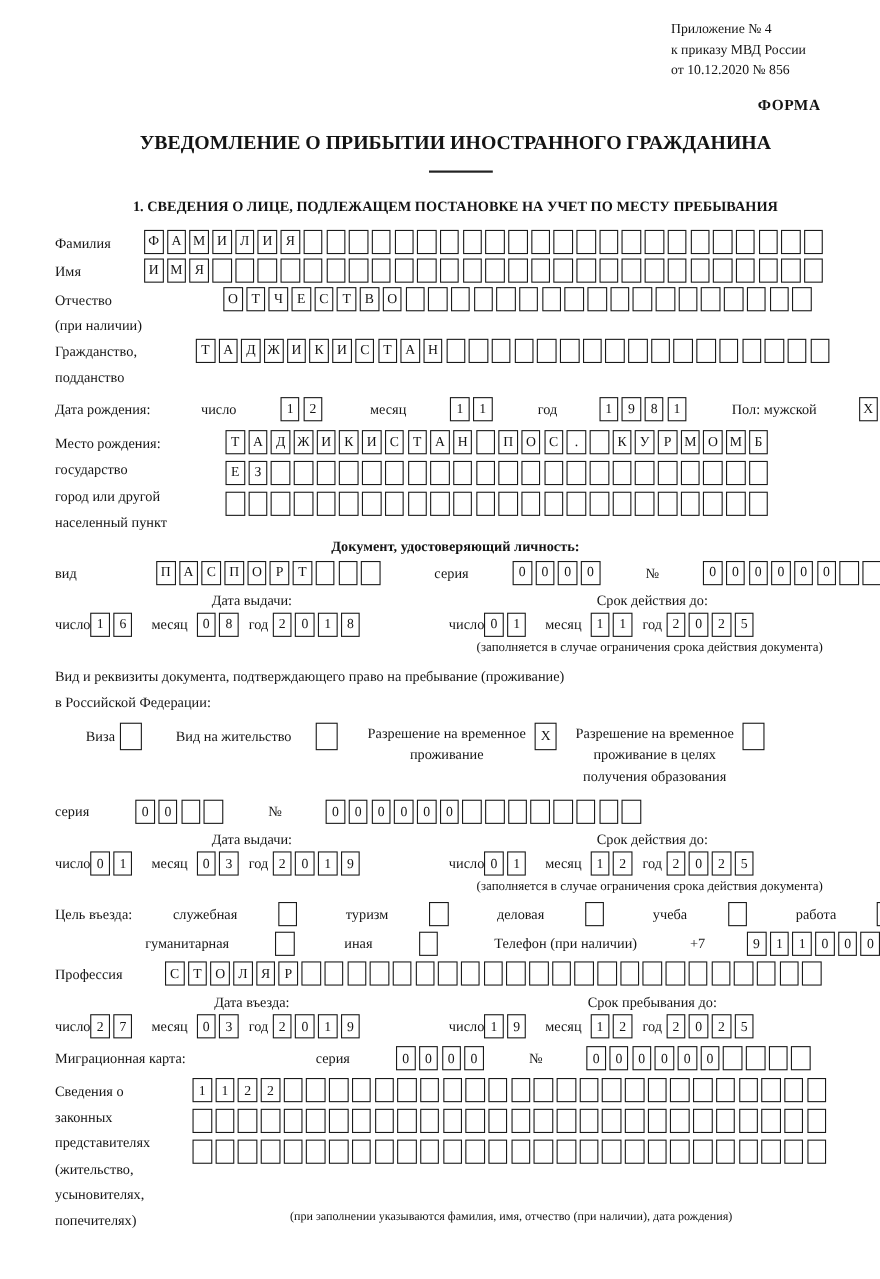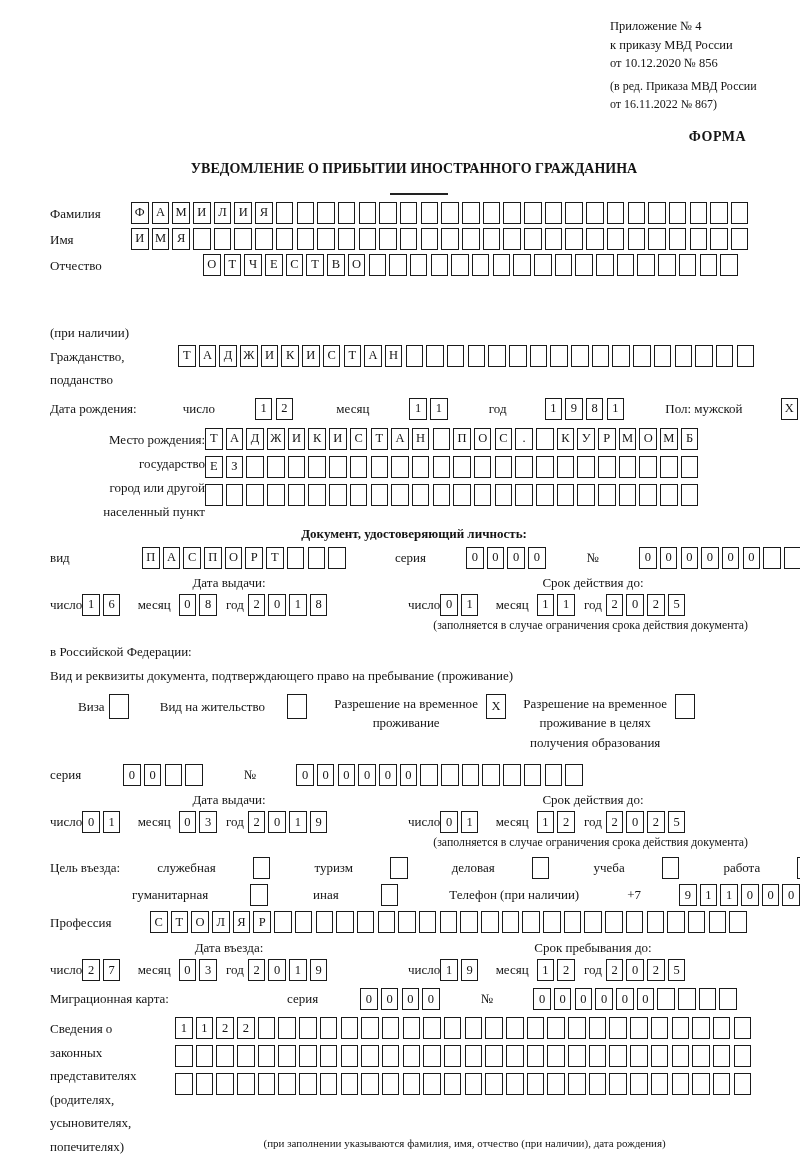--- a/index.html
+++ b/index.html
@@ -7,38 +7,38 @@
     width:800px;height:1163px;box-sizing:border-box;
     padding:17px 22px 16px 50px;
     background:#ffffff;color:#141414;
     font-family:"Liberation Serif","DejaVu Serif",serif;
     overflow:hidden;position:relative;
   }
   
   .ref{margin-left:560px;font-size:12.5px;line-height:18.5px;}
   .ref-sub{margin-top:4px;font-size:12px;line-height:18px;}
   .forma{text-align:right;padding-right:32px;font-weight:bold;font-size:14px;margin-top:16px;letter-spacing:.5px;}
-  .title{text-align:center;font-weight:bold;font-size:14px;line-height:22px;margin-top:13px;}
+  .title{text-align:center;font-weight:bold;font-size:18px;line-height:22px;margin-top:13px;}
   .uline{display:inline-block;width:58px;border-bottom:2px solid #222;margin-left:10px;height:12px;}
   .sec{font-weight:bold;font-size:13px;margin-top:18px;margin-bottom:13px;text-align:center;white-space:nowrap;}
   
   .row{display:flex;align-items:flex-start;margin-bottom:4px;}
   .inline-row{align-items:center;font-size:13px;margin-bottom:5px;flex-wrap:nowrap;gap:32px;}
   .lbl{font-size:13px;flex:0 0 auto;}
   .pt{padding-top:4px;}
   .boxes{display:flex;flex:0 0 auto;}
   .cell{
     box-sizing:border-box;flex:0 0 auto;width:17.5px;height:22px;
     border:1.7px solid #1a1a1a;margin-right:3.2px;
     display:inline-flex;align-items:center;justify-content:center;
     font-size:12.5px;line-height:1;background:#fff;
   }
   .cb .cell{width:20px;height:25px;}
   .w-surname{width:81px;}
-  .w-patr{width:153px;gap:44px;}
+  .w-patr{width:153px;}
   .w-cit{width:128px;}
   .w-vid{width:60px;}
   .w-place{width:155px;}
   .w-prof{width:100px;}
   .w-mk{width:205px;}
   .w-reps{width:125px;}
   .lblcol{display:flex;flex-direction:column;font-size:13px;line-height:23px;flex:0 0 auto;}
   .stack{display:flex;flex-direction:column;}
   .stack .boxes{margin-bottom:6px;}
   .ml6{margin-left:6px;}.ml8{margin-left:8px;}.ml10{margin-left:10px;}.ml14{margin-left:14px;}.ml16{margin-left:16px;}
@@ -67,35 +67,32 @@
 </style>
 </head>
 <body>
 
 <div class="page">
 
   <div class="ref">
     <div>Приложение № 4</div>
     <div>к приказу МВД России</div>
     <div>от 10.12.2020 № 856</div>
-    <div class="ref-sub">
-      <div>(в ред. Приказа МВД России</div>
-      <div>от 16.11.2022 № 867)</div>
-    </div>
   </div>
 
   <div class="forma">ФОРМА</div>
 
   <div class="title">
     <div>УВЕДОМЛЕНИЕ О ПРИБЫТИИ ИНОСТРАННОГО ГРАЖДАНИНА</div>
     <div>
       <span class="uline"></span>
     </div>
   </div>
 
+  <div class="sec">1. СВЕДЕНИЯ О ЛИЦЕ, ПОДЛЕЖАЩЕМ ПОСТАНОВКЕ НА УЧЕТ ПО МЕСТУ ПРЕБЫВАНИЯ</div>
 
   <div class="row">
     <div class="lbl w-surname pt">Фамилия</div>
     <div class="boxes">
         <span class="cell">Ф</span>
         <span class="cell">А</span>
         <span class="cell">М</span>
         <span class="cell">И</span>
         <span class="cell">Л</span>
         <span class="cell">И</span>
@@ -257,21 +254,21 @@
     <div class="boxes ml6">
         <span class="cell">X</span>
       </div>
     <span class="lbl ml8">женский</span>
     <div class="boxes ml10">
         <span class="cell"></span>
       </div>
   </div>
 
   <div class="row" style="margin-bottom:2px;">
-    <div class="lblcol w-place" style="line-height:24px;align-items:flex-end;">
+    <div class="lblcol w-place" style="line-height:24px;">
       <span>Место рождения:</span>
       <span>государство</span>
       <span>город или другой</span>
       <span>населенный пункт</span>
     </div>
     <div class="stack">
       <div class="boxes">
           <span class="cell">Т</span>
           <span class="cell">А</span>
           <span class="cell">Д</span>
@@ -432,22 +429,22 @@
             <span class="cell">2</span>
             <span class="cell">0</span>
             <span class="cell">2</span>
             <span class="cell">5</span>
           </div>
       </div>
     </div>
   </div>
   <div class="note">(заполняется в случае ограничения срока действия документа)</div>
 
+  <div class="para">Вид и реквизиты документа, подтверждающего право на пребывание (проживание)</div>
   <div class="para">в Российской Федерации:</div>
-  <div class="para">Вид и реквизиты документа, подтверждающего право на пребывание (проживание)</div>
 
   <div class="cbrow">
     <div class="cb-item gap28">
       <span class="lbl">Виза</span>
       <div class="boxes cb" style="margin-left:4px;">
           <span class="cell"></span>
         </div>
     </div>
     <div class="cb-item gap24">
       <span class="lbl">Вид на жительство</span>
@@ -712,21 +709,21 @@
         <span class="cell"></span>
         <span class="cell"></span>
       </div>
   </div>
 
   <div class="row">
     <div class="lblcol w-reps" style="line-height:23.5px;">
       <span>Сведения о</span>
       <span>законных</span>
       <span>представителях</span>
-      <span>(родителях,</span>
+      <span>(жительство,</span>
       <span>усыновителях,</span>
       <span>попечителях)</span>
     </div>
     <div class="stack">
       <div class="boxes">
           <span class="cell">1</span>
           <span class="cell">1</span>
           <span class="cell">2</span>
           <span class="cell">2</span>
           <span class="cell"></span>

